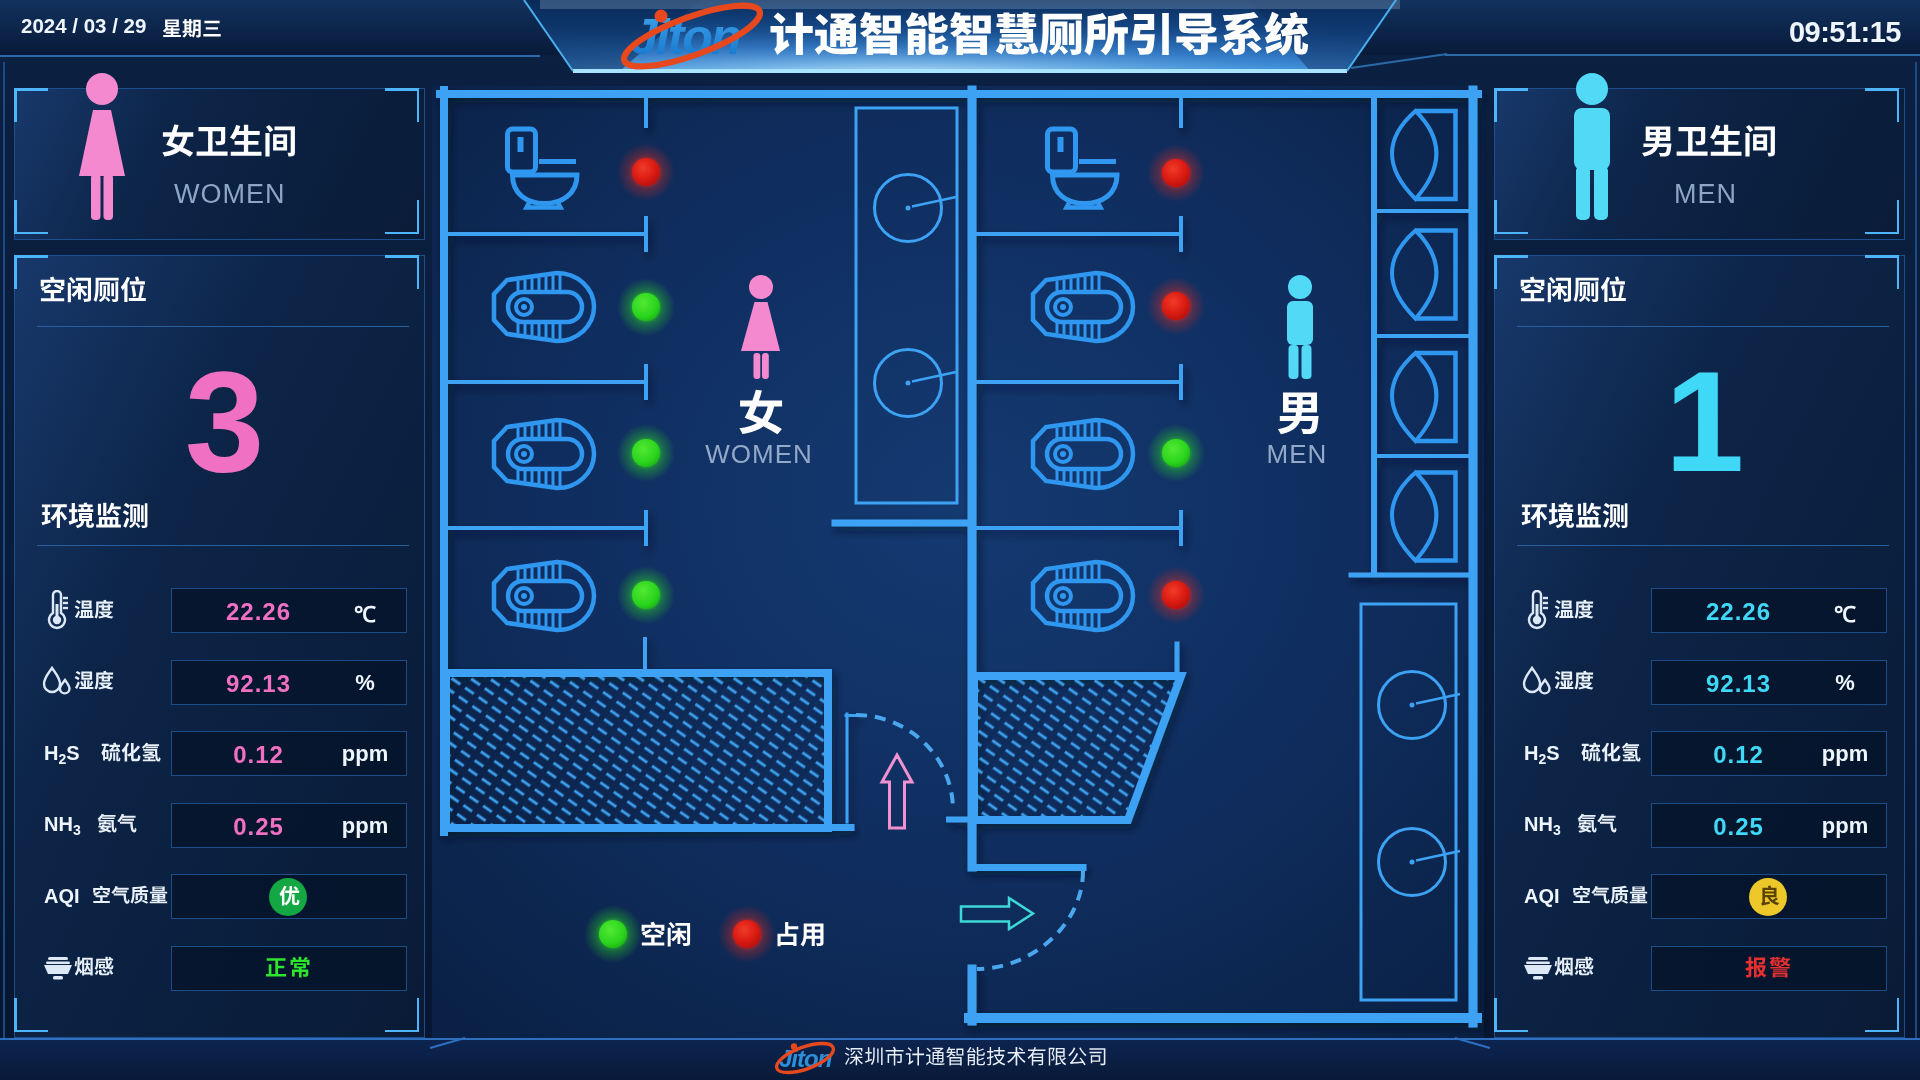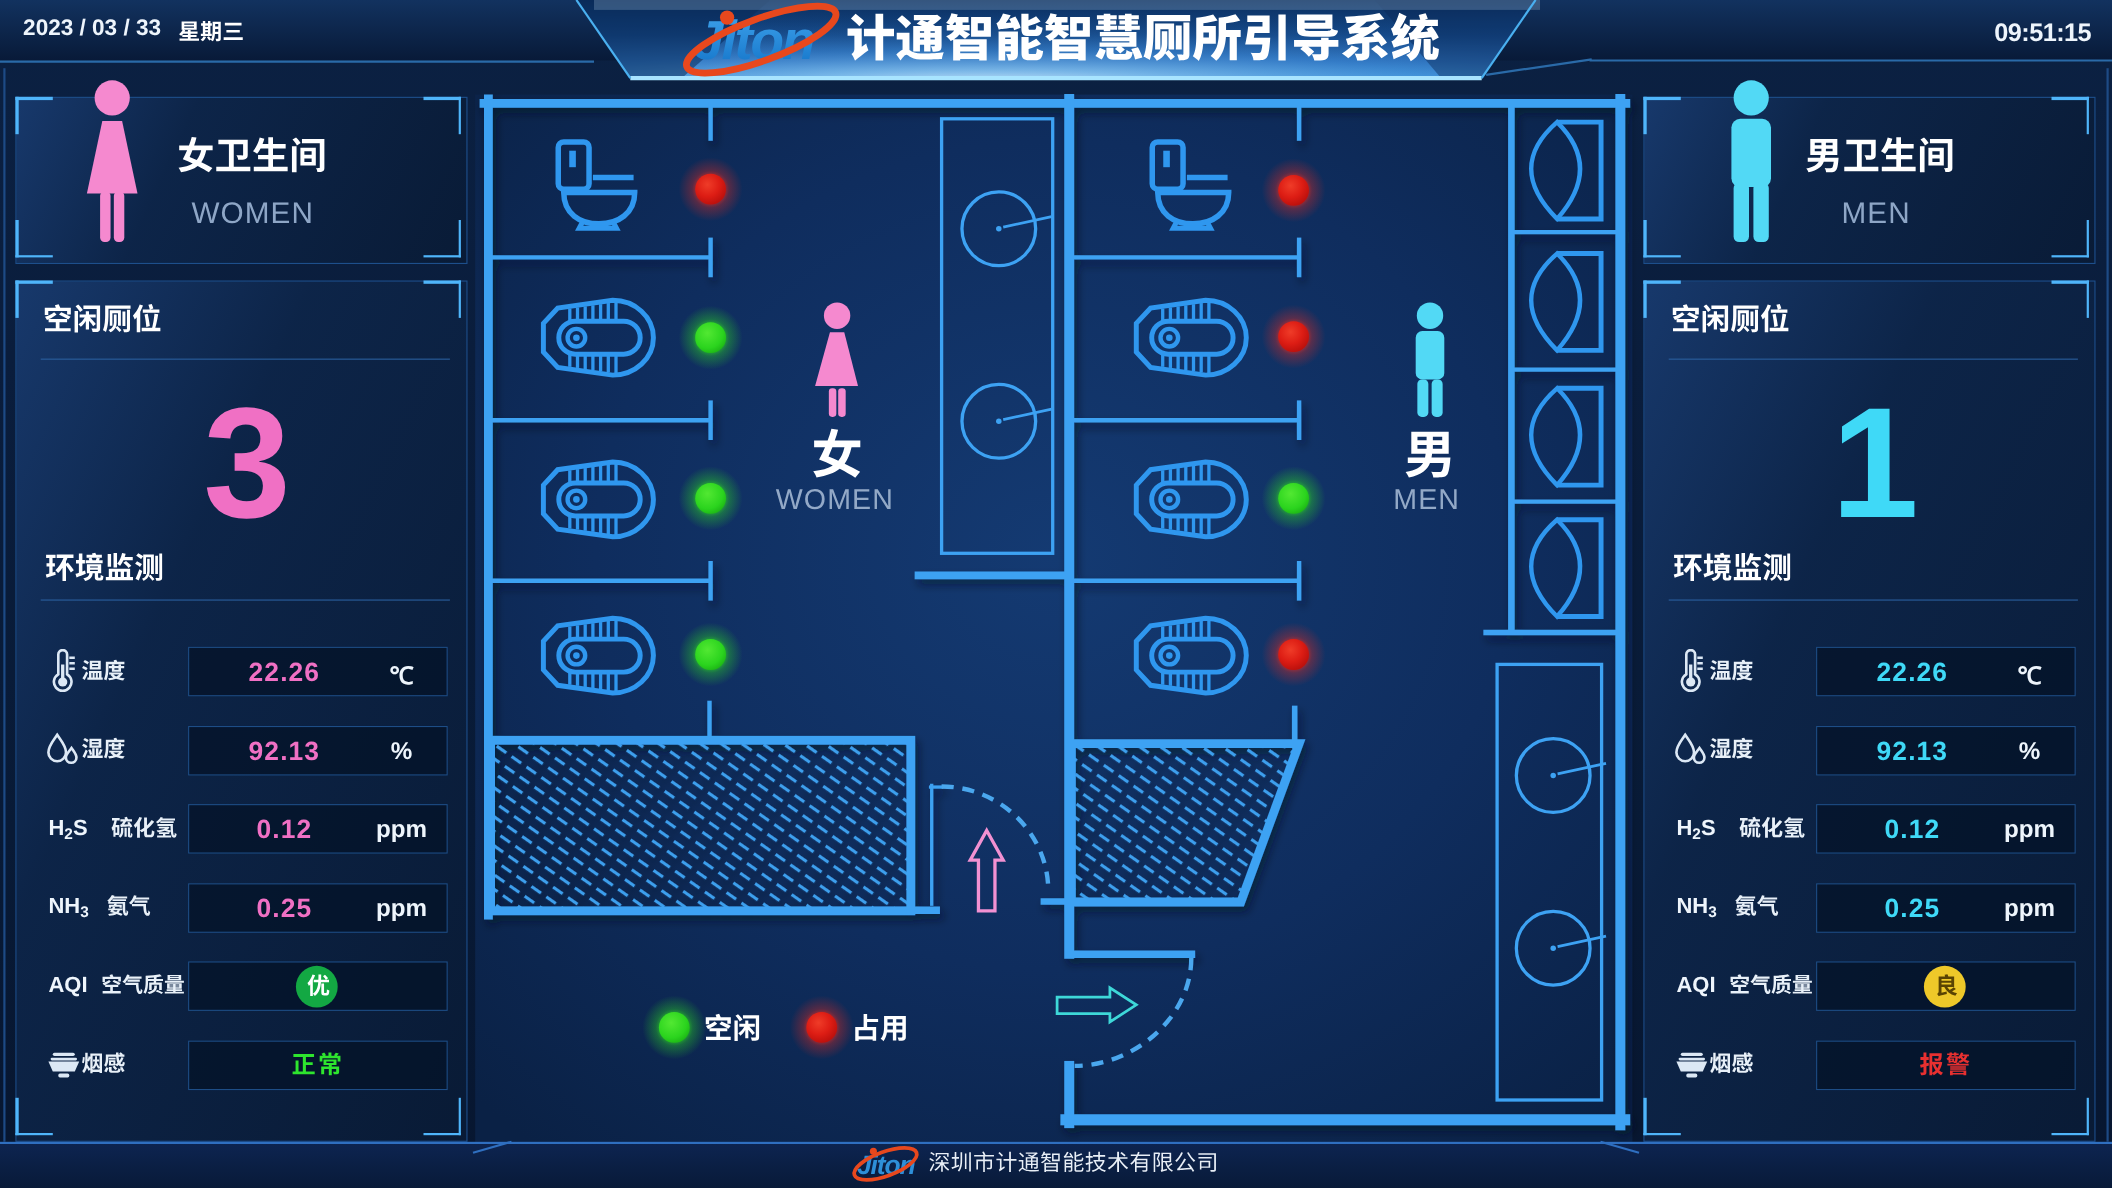--- a/index.html
+++ b/index.html
@@ -58,26 +58,26 @@
 <circle cx="661" cy="16" r="6.5" fill="#e8481d"></circle>
 <ellipse cx="692" cy="36" rx="72" ry="19" fill="none" stroke="#e8481d" stroke-width="6.2" transform="rotate(-20 692 36)"></ellipse>
 </g>
 </svg>
   </div>
 
 <svg class="t " style="left:768px;top:11px" width="543" height="60" viewBox="0 0 543 60">
     <path transform="translate(1,39.8)" fill="#ffffff" d="M4.6 -34.0C7.2 -31.9 10.7 -28.8 12.2 -26.9L16.6 -31.6C14.9 -33.5 11.3 -36.3 8.8 -38.2ZM1.5 -24.8V-18.3H7.7V-6.1C7.7 -4.0 6.3 -2.4 5.1 -1.7C6.2 -0.3 7.8 2.7 8.3 4.5C9.2 3.2 11.1 1.8 20.5 -5.2C19.8 -6.5 18.9 -9.4 18.5 -11.2L14.4 -8.4V-24.8ZM26.9 -38.2V-24.7H16.4V-17.9H26.9V4.3H33.9V-17.9H43.7V-24.7H33.9V-38.2Z M46.6 -33.0C49.2 -30.6 52.9 -27.4 54.6 -25.2L59.3 -29.7C57.5 -31.8 53.6 -34.9 51.0 -36.9ZM57.8 -21.1H46.2V-15.0H51.5V-5.5C49.6 -4.6 47.6 -3.1 45.8 -1.3L49.7 4.2C51.4 1.7 53.6 -1.1 54.9 -1.1C55.9 -1.1 57.3 0.2 59.1 1.2C62.2 2.9 65.9 3.4 71.5 3.4C76.3 3.4 83.6 3.1 87.3 2.9C87.4 1.3 88.3 -1.7 89.0 -3.3C84.3 -2.6 76.4 -2.1 71.7 -2.1C66.9 -2.1 62.7 -2.3 59.9 -4.0L57.8 -5.4ZM61.8 -37.2V-32.3H68.0L64.3 -29.3C65.8 -28.7 67.5 -27.9 69.2 -27.2H61.2V-3.9H67.3V-10.2H71.1V-4.0H76.9V-10.2H80.8V-9.4C80.8 -8.9 80.7 -8.7 80.2 -8.7C79.8 -8.7 78.4 -8.7 77.4 -8.8C78.0 -7.4 78.7 -5.3 78.9 -3.7C81.4 -3.7 83.5 -3.7 85.0 -4.6C86.6 -5.4 87.0 -6.8 87.0 -9.3V-27.2H81.0L81.0 -27.3L79.2 -28.3C82.0 -30.1 84.7 -32.3 86.8 -34.4L83.0 -37.5L81.8 -37.2ZM69.6 -32.3H76.3C75.6 -31.7 74.7 -31.1 73.9 -30.6C72.5 -31.2 70.9 -31.8 69.6 -32.3ZM80.8 -22.5V-21.0H76.9V-22.5ZM67.3 -16.5H71.1V-14.8H67.3ZM67.3 -21.0V-22.5H71.1V-21.0ZM80.8 -16.5V-14.8H76.9V-16.5Z M119.9 -29.7H125.4V-23.1H119.9ZM113.8 -35.4V-17.4H131.8V-35.4ZM103.9 -3.9H121.2V-2.3H103.9ZM103.9 -8.5V-10.1H121.2V-8.5ZM95.9 -38.8C95.1 -35.5 93.4 -32.2 91.1 -30.1C92.0 -29.7 93.6 -28.8 94.8 -28.1H91.7V-23.0H98.4C97.2 -21.1 95.0 -19.3 91.1 -17.8C92.5 -16.8 94.4 -14.8 95.2 -13.5C96.0 -13.9 96.8 -14.3 97.5 -14.7V4.2H103.9V2.8H121.2V4.2H128.0V-15.2H98.3C100.4 -16.5 102.0 -18.0 103.1 -19.5C105.0 -18.2 107.1 -16.6 108.3 -15.5L113.0 -19.6C112.0 -20.2 108.8 -22.0 106.7 -23.0H112.5V-28.1H106.1V-28.6V-30.3H111.5V-35.3H100.9C101.2 -36.0 101.5 -36.9 101.7 -37.7ZM99.9 -30.3V-28.7V-28.1H97.0C97.5 -28.8 98.1 -29.5 98.5 -30.3Z M149.9 -16.8V-15.3H144.8V-16.8ZM138.8 -22.1V4.2H144.8V-4.0H149.9V-2.2C149.9 -1.7 149.8 -1.5 149.2 -1.5C148.7 -1.5 147.0 -1.5 145.7 -1.6C146.5 -0.0 147.4 2.5 147.7 4.2C150.4 4.2 152.5 4.1 154.2 3.1C155.9 2.2 156.4 0.6 156.4 -2.1V-22.1ZM144.8 -10.5H149.9V-8.7H144.8ZM172.9 -36.0C171.0 -34.8 168.5 -33.6 166.0 -32.4V-38.2H159.5V-25.4C159.5 -19.8 160.9 -18.0 166.7 -18.0C167.8 -18.0 170.8 -18.0 172.0 -18.0C176.4 -18.0 178.2 -19.7 178.8 -25.6C177.1 -26.0 174.4 -27.0 173.2 -28.0C172.9 -24.3 172.7 -23.7 171.4 -23.7C170.6 -23.7 168.3 -23.7 167.7 -23.7C166.2 -23.7 166.0 -23.8 166.0 -25.5V-27.1C169.7 -28.2 173.7 -29.6 177.0 -31.2ZM173.1 -15.6C171.2 -14.4 168.7 -13.0 166.1 -11.8V-17.1H159.6V-3.5C159.6 2.2 161.0 4.0 166.8 4.0C168.0 4.0 171.1 4.0 172.3 4.0C176.9 4.0 178.6 2.1 179.3 -4.4C177.5 -4.8 174.9 -5.8 173.6 -6.8C173.3 -2.5 173.1 -1.7 171.7 -1.7C170.9 -1.7 168.5 -1.7 167.8 -1.7C166.3 -1.7 166.1 -1.8 166.1 -3.6V-6.2C169.9 -7.5 174.0 -9.0 177.4 -10.8ZM139.0 -23.7C140.3 -24.2 142.2 -24.6 152.2 -25.5C152.5 -24.7 152.7 -24.0 152.9 -23.3L158.8 -25.6C158.2 -28.5 156.1 -32.6 154.1 -35.7L148.5 -33.6C149.1 -32.6 149.7 -31.5 150.2 -30.4L145.4 -30.0C147.0 -32.1 148.6 -34.6 149.8 -36.9L142.8 -38.6C141.7 -35.4 139.7 -32.4 139.1 -31.5C138.3 -30.6 137.6 -30.0 136.8 -29.7C137.6 -28.0 138.6 -25.0 139.0 -23.7Z M209.9 -29.7H215.4V-23.1H209.9ZM203.8 -35.4V-17.4H221.8V-35.4ZM193.9 -3.9H211.2V-2.3H193.9ZM193.9 -8.5V-10.1H211.2V-8.5ZM185.9 -38.8C185.1 -35.5 183.4 -32.2 181.1 -30.1C182.0 -29.7 183.6 -28.8 184.8 -28.1H181.7V-23.0H188.4C187.2 -21.1 185.0 -19.3 181.1 -17.8C182.5 -16.8 184.4 -14.8 185.2 -13.5C186.0 -13.9 186.8 -14.3 187.5 -14.7V4.2H193.9V2.8H211.2V4.2H218.0V-15.2H188.3C190.4 -16.5 192.0 -18.0 193.1 -19.5C195.0 -18.2 197.1 -16.6 198.3 -15.5L203.0 -19.6C202.0 -20.2 198.8 -22.0 196.7 -23.0H202.5V-28.1H196.1V-28.6V-30.3H201.5V-35.3H190.9C191.2 -36.0 191.5 -36.9 191.7 -37.7ZM189.9 -30.3V-28.7V-28.1H187.0C187.5 -28.8 188.1 -29.5 188.6 -30.3Z M236.8 -7.3V-3.1C236.8 1.9 238.5 3.6 245.4 3.6C246.8 3.6 251.7 3.6 253.2 3.6C258.3 3.6 260.0 2.2 260.7 -3.3C259.0 -3.6 256.4 -4.5 255.1 -5.4C254.8 -2.2 254.5 -1.7 252.6 -1.7C251.2 -1.7 247.2 -1.7 246.2 -1.7C243.7 -1.7 243.3 -1.8 243.3 -3.1V-7.3ZM259.4 -6.3C261.0 -3.2 262.5 0.8 262.9 3.3L269.5 1.5C268.9 -1.1 267.1 -4.9 265.5 -7.8ZM230.7 -7.3C229.9 -4.7 228.4 -1.8 226.8 0.2L232.5 3.4C234.1 1.2 235.4 -2.2 236.3 -5.0ZM232.6 -16.9V-13.3H257.7V-12.2H230.6V-8.3H246.8L244.5 -6.3C246.3 -5.1 248.5 -3.3 249.4 -2.1L253.6 -5.7C252.9 -6.5 251.7 -7.4 250.4 -8.3H264.1V-21.8H230.9V-17.9H257.7V-16.9ZM227.5 -27.5V-23.8H234.4V-22.4H240.4V-23.8H246.6V-27.5H240.4V-28.6H245.7V-32.2H240.4V-33.2H246.2V-36.9H240.4V-38.4H234.4V-36.9H228.2V-33.2H234.4V-32.2H229.3V-28.6H234.4V-27.5ZM253.7 -38.4V-36.9H247.9V-33.2H253.7V-32.2H248.7V-28.6H253.7V-27.5H247.5V-23.8H253.7V-22.4H259.7V-23.8H267.2V-27.5H259.7V-28.6H265.5V-32.2H259.7V-33.2H266.3V-36.9H259.7V-38.4Z M299.9 -27.6V-5.8H305.3V-27.6ZM306.8 -30.3V-2.0C306.8 -1.3 306.6 -1.1 305.9 -1.1C305.2 -1.1 303.0 -1.1 301.0 -1.2C301.8 0.3 302.6 2.6 302.8 4.1C306.1 4.1 308.4 4.0 310.1 3.1C311.8 2.2 312.3 0.8 312.3 -1.9V-30.3ZM281.1 -29.4V-5.7H285.9V-24.3H293.3V-5.9H298.4V-29.4ZM273.6 -37.1V-23.0C273.6 -16.1 273.5 -6.0 270.6 0.8C272.2 1.3 274.9 2.8 276.2 3.7C279.2 -3.6 279.7 -15.4 279.7 -23.0V-31.4H313.0V-37.1ZM287.1 -22.5V-11.6C287.1 -7.2 286.4 -2.7 279.4 0.3C280.4 1.1 282.1 3.2 282.6 4.4C286.4 2.7 288.8 0.4 290.2 -2.2C292.0 -0.4 294.3 2.2 295.3 3.8L299.1 0.8C297.9 -0.9 295.3 -3.6 293.4 -5.4L290.7 -3.4C291.9 -6.0 292.2 -8.8 292.2 -11.5V-22.5Z M338.9 -34.6V-21.0C338.9 -14.4 338.3 -5.7 331.6 0.0C333.0 0.9 335.7 3.2 336.7 4.5C343.1 -0.9 345.0 -9.9 345.5 -17.2H348.9V3.9H355.4V-17.2H358.9V-23.5H345.6V-29.6C349.9 -30.1 354.5 -31.0 358.5 -32.2L354.2 -37.9C350.1 -36.5 344.3 -35.2 338.9 -34.6ZM325.0 -16.8V-17.9V-21.3H330.0V-16.8ZM333.9 -37.7C329.8 -36.4 323.9 -35.3 318.5 -34.6V-17.9C318.5 -12.1 318.3 -4.5 315.4 0.4C316.8 1.2 319.6 3.4 320.8 4.6C323.3 0.6 324.4 -5.4 324.8 -11.0H336.3V-27.1H325.0V-29.7C329.4 -30.2 334.0 -31.0 337.9 -32.1Z M393.2 -37.7V4.3H399.8V-37.7ZM365.7 -26.8C365.1 -21.4 364.0 -14.8 363.0 -10.4H378.6C378.1 -6.0 377.6 -3.7 376.8 -3.1C376.2 -2.7 375.6 -2.6 374.7 -2.6C373.4 -2.6 370.6 -2.6 368.0 -2.8C369.4 -0.9 370.4 1.9 370.5 4.0C373.2 4.0 375.9 4.0 377.5 3.8C379.6 3.6 381.1 3.1 382.5 1.6C384.1 -0.2 384.9 -4.5 385.6 -13.8C385.7 -14.7 385.8 -16.5 385.8 -16.5H370.9L371.5 -20.7H385.2V-36.8H364.9V-30.7H378.7V-26.8Z M413.0 -6.3C415.9 -4.3 419.4 -1.3 420.9 0.8L425.7 -3.8C424.5 -5.2 422.4 -6.9 420.3 -8.4H432.0V-2.3C432.0 -1.6 431.7 -1.4 430.7 -1.4C429.9 -1.4 426.1 -1.4 423.6 -1.5C424.5 0.1 425.5 2.6 425.8 4.3C429.9 4.3 433.1 4.3 435.6 3.5C438.0 2.7 438.8 1.1 438.8 -2.1V-8.4H447.7V-14.4H438.8V-16.5H432.0V-14.4H407.4V-8.4H415.3ZM410.1 -34.2V-24.6C410.1 -18.9 413.1 -17.4 422.7 -17.4C425.0 -17.4 435.0 -17.4 437.3 -17.4C444.1 -17.4 446.5 -18.4 447.4 -22.9C445.6 -23.2 443.1 -23.8 441.5 -24.6H442.3V-37.6H410.1ZM441.2 -24.6C440.8 -22.9 439.9 -22.6 436.6 -22.6C433.8 -22.6 424.9 -22.6 422.7 -22.6C418.1 -22.6 417.1 -22.9 417.0 -24.6ZM417.0 -32.1H435.8V-30.1H417.0Z M459.8 -9.5C457.8 -6.9 454.2 -4.0 450.9 -2.2C452.5 -1.3 455.3 0.9 456.6 2.1C459.8 -0.1 463.9 -3.8 466.5 -7.2ZM477.4 -6.3C480.8 -3.9 485.1 -0.3 486.9 2.1L492.8 -1.8C490.6 -4.3 486.1 -7.6 482.8 -9.8ZM478.3 -19.8 480.3 -17.6 470.2 -16.9C475.5 -19.6 480.7 -22.9 485.4 -26.6L480.7 -30.9C478.8 -29.2 476.8 -27.7 474.8 -26.2L467.0 -25.8C469.3 -27.4 471.5 -29.2 473.4 -31.0C479.2 -31.5 484.8 -32.4 489.6 -33.5L485.0 -38.9C477.2 -37.0 464.9 -36.0 453.7 -35.6C454.4 -34.2 455.2 -31.5 455.3 -29.9C458.2 -30.0 461.2 -30.1 464.2 -30.2C462.3 -28.6 460.5 -27.4 459.7 -26.9C458.3 -26.0 457.3 -25.4 456.2 -25.2C456.8 -23.7 457.7 -20.9 458.0 -19.8C459.1 -20.2 460.6 -20.4 466.5 -20.8C464.1 -19.4 462.1 -18.4 460.9 -17.9C458.0 -16.5 456.4 -15.8 454.5 -15.5C455.1 -13.9 456.0 -10.9 456.3 -9.8C457.9 -10.4 460.0 -10.7 469.3 -11.5V-2.6C469.3 -2.1 469.0 -2.0 468.3 -1.9C467.5 -1.9 464.5 -1.9 462.4 -2.1C463.4 -0.4 464.5 2.4 464.8 4.3C468.1 4.3 470.8 4.2 473.0 3.3C475.3 2.3 475.9 0.6 475.9 -2.4V-12.1L484.2 -12.8C485.2 -11.3 486.1 -9.9 486.8 -8.8L491.9 -11.9C490.1 -14.8 486.5 -19.1 483.2 -22.3Z M525.2 -15.3V-3.5C525.2 1.8 526.2 3.6 530.8 3.6C531.6 3.6 532.6 3.6 533.5 3.6C537.3 3.6 538.7 1.4 539.1 -6.3C537.5 -6.7 534.9 -7.7 533.7 -8.8C533.5 -2.9 533.4 -1.8 532.8 -1.8C532.6 -1.8 532.3 -1.8 532.1 -1.8C531.7 -1.8 531.6 -2.0 531.6 -3.5V-15.3ZM496.4 -3.5 497.9 3.0C502.4 1.1 508.1 -1.3 513.2 -3.7L511.9 -9.2C506.2 -7.0 500.2 -4.7 496.4 -3.5ZM520.7 -37.2C521.2 -35.9 521.8 -34.2 522.1 -32.9H512.6V-27.1H519.1C517.4 -25.0 515.7 -22.8 514.9 -22.1C513.9 -21.1 512.5 -20.7 511.4 -20.5C512.0 -19.1 513.0 -15.8 513.2 -14.3C513.9 -14.6 514.8 -14.8 516.7 -15.1C516.4 -8.3 516.0 -3.6 509.4 -0.7C510.9 0.5 512.7 3.1 513.5 4.8C521.7 0.7 522.8 -6.2 523.1 -15.3H517.8C520.4 -15.7 524.7 -16.2 532.1 -17.0C532.7 -15.8 533.2 -14.7 533.5 -13.8L539.0 -16.7C537.8 -19.6 535.0 -23.9 532.6 -27.0L527.6 -24.5L529.3 -22.1L522.4 -21.4C523.8 -23.2 525.3 -25.2 526.7 -27.1H538.2V-32.9H526.1L529.0 -33.7C528.6 -35.0 527.7 -37.2 527.0 -38.7ZM497.7 -18.4C498.4 -18.7 499.4 -19.0 502.1 -19.3C501.0 -17.8 500.1 -16.7 499.6 -16.1C498.2 -14.5 497.2 -13.6 495.9 -13.3C496.7 -11.6 497.7 -8.5 498.1 -7.3C499.4 -8.1 501.4 -8.8 512.0 -11.3C511.8 -12.7 511.8 -15.3 512.0 -17.1L507.0 -16.0C509.4 -19.2 511.8 -22.7 513.6 -26.1L508.0 -29.7C507.3 -28.2 506.5 -26.6 505.7 -25.2L503.7 -25.0C506.0 -28.3 508.2 -32.4 509.7 -36.0L503.0 -39.1C501.7 -34.1 499.1 -28.8 498.2 -27.4C497.2 -26.0 496.5 -25.1 495.4 -24.8C496.3 -23.0 497.4 -19.7 497.7 -18.4Z"></path>
   </svg>
 
-<div class="lat" style="left:21px;top:14px;font-size:20.5px;font-weight:bold;letter-spacing:0px">2023 / 03 / 33</div>
+<div class="lat" style="left:21px;top:14px;font-size:20.5px;font-weight:bold;letter-spacing:0px">2024 / 03 / 29</div>
 <svg class="t " style="left:161px;top:17px" width="63" height="28" viewBox="0 0 63 28">
     <path transform="translate(1,18.8)" fill="#ffffff" d="M5.5 -11.7H14.4V-10.6H5.5ZM5.5 -14.5H14.4V-13.4H5.5ZM3.1 -16.3V-8.8H4.1C3.3 -7.3 2.1 -5.7 0.7 -4.7C1.3 -4.4 2.3 -3.7 2.7 -3.2C3.3 -3.8 4.0 -4.5 4.6 -5.2H8.8V-4.0H3.7V-2.1H8.8V-0.8H1.2V1.3H18.9V-0.8H11.3V-2.1H16.7V-4.0H11.3V-5.2H17.6V-7.2H11.3V-8.5H8.8V-7.2H5.9C6.1 -7.6 6.3 -8.0 6.5 -8.3L4.8 -8.8H16.8V-16.3Z M23.1 -2.8C22.5 -1.6 21.5 -0.4 20.4 0.4C21.0 0.7 21.9 1.4 22.4 1.8C23.4 0.9 24.6 -0.7 25.4 -2.2ZM36.4 -13.9V-11.6H33.6V-13.9ZM26.1 -1.9C26.8 -1.0 27.8 0.3 28.2 1.1L29.9 0.2L29.7 0.5C30.2 0.7 31.2 1.4 31.6 1.8C32.7 0.0 33.2 -2.5 33.4 -4.9H36.4V-0.9C36.4 -0.6 36.3 -0.5 36.0 -0.5C35.7 -0.5 34.8 -0.5 33.9 -0.5C34.2 0.1 34.5 1.1 34.6 1.8C36.1 1.8 37.1 1.7 37.8 1.3C38.5 1.0 38.7 0.3 38.7 -0.9V-16.1H31.3V-8.7C31.3 -6.1 31.2 -2.7 30.0 -0.2C29.5 -1.0 28.6 -2.1 27.9 -2.9ZM36.4 -9.5V-7.0H33.5L33.6 -8.7V-9.5ZM27.1 -16.8V-14.6H24.6V-16.8H22.4V-14.6H20.8V-12.5H22.4V-5.1H20.6V-3.0H30.5V-5.1H29.3V-12.5H30.6V-14.6H29.3V-16.8ZM24.6 -12.5H27.1V-11.4H24.6ZM24.6 -9.5H27.1V-8.3H24.6ZM24.6 -6.4H27.1V-5.1H24.6Z M42.4 -15.1V-12.6H57.6V-15.1ZM43.8 -8.6V-6.2H56.0V-8.6ZM41.3 -1.9V0.6H58.7V-1.9Z"></path>
   </svg>
 
-<div class="lat" style="right:19px;top:16px;font-size:23px;font-weight:bold;letter-spacing:-0.5px">09:51:15</div>
+<div class="lat" style="right:19px;top:16px;font-size:29px;font-weight:bold;letter-spacing:-0.5px">09:51:15</div>
 
 <div class="panel" style="left:14px;top:88px;width:411px;height:152px">
     <div class="corner" style="left:-1px;top:-1px">
       <i style="left:0;right:auto;top:0;width:34px;height:2.5px"></i>
       <i style="left:0;right:auto;top:0;width:2.5px;height:34px"></i>
     </div>
     <div class="corner" style="left:378px;top:-1px">
       <i style="right:0;left:auto;top:0;width:34px;height:2.5px"></i>
       <i style="right:0;left:auto;top:0;width:2.5px;height:34px"></i>
     </div>

